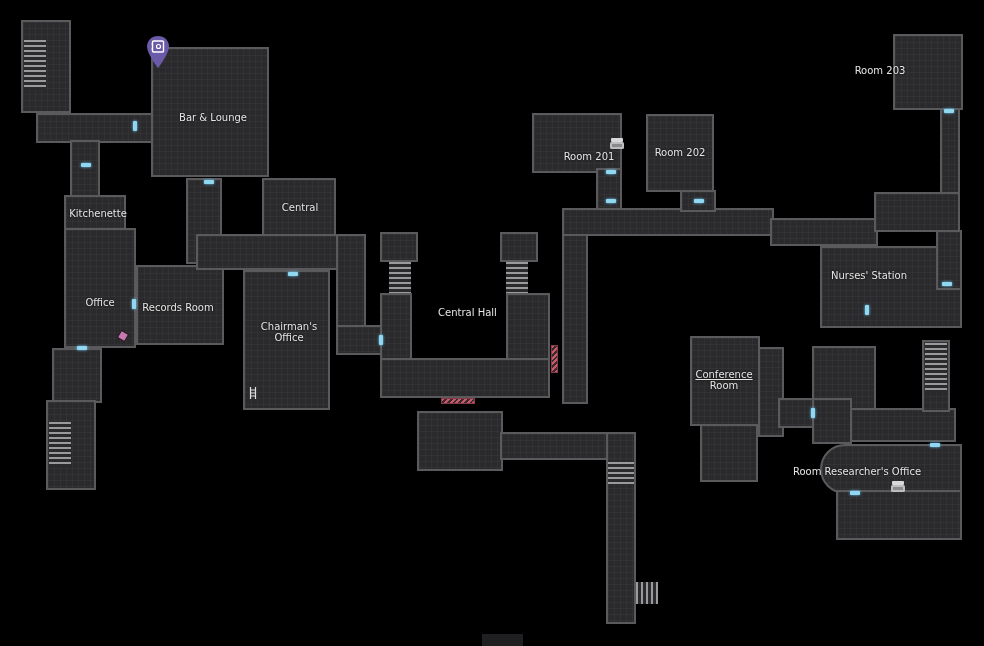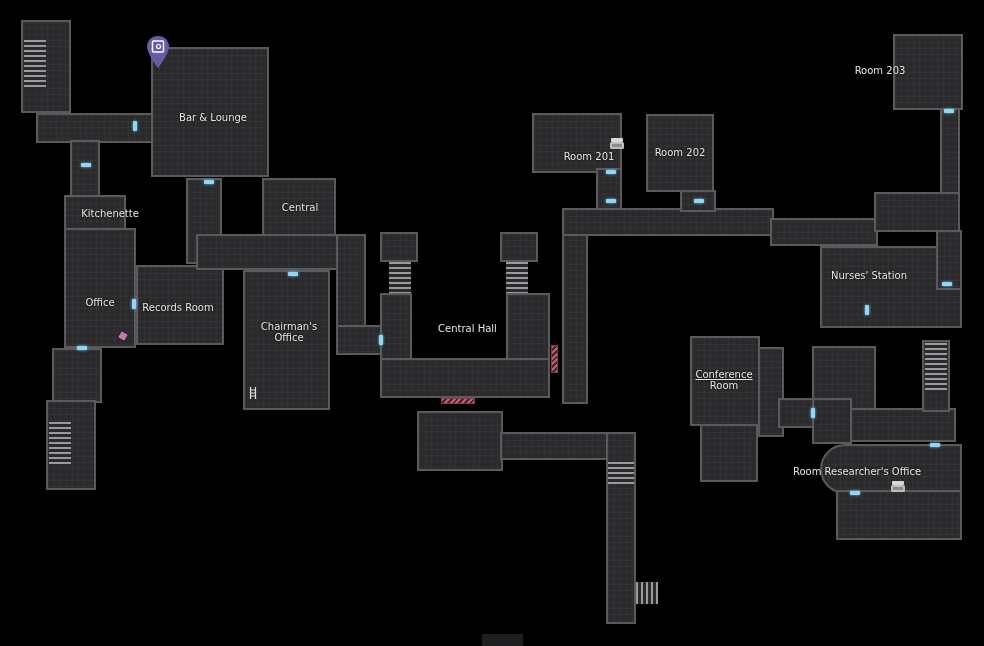--- a/index.html
+++ b/index.html
@@ -129,27 +129,27 @@
   <div class="door h" style="left:942px;top:282px;"></div>
   <div class="door v" style="left:865px;top:305px;"></div>
   <div class="door v" style="left:811px;top:408px;"></div>
   <div class="door h" style="left:930px;top:443px;"></div>
   <div class="door h" style="left:850px;top:491px;"></div>
 
   <div class="locked" style="left:551px;top:345px;width:7px;height:28px;"></div>
   <div class="locked" style="left:441px;top:398px;width:34px;height:6px;"></div>
 
   <div class="label" style="left:213px;top:112px;">Bar &amp; Lounge</div>
-  <div class="label" style="left:98px;top:208px;margin-left:12px;">Kitchenette</div>
+  <div class="label" style="left:98px;top:208px;">Kitchenette</div>
   <div class="label" style="left:300px;top:202px;">Central</div>
   <div class="label" style="left:100px;top:297px;">Office</div>
   <div class="label" style="left:178px;top:302px;">Records Room</div>
   <div class="label" style="left:289px;top:321px;">Chairman's</div>
   <div class="label" style="left:289px;top:332px;">Office</div>
-  <div class="label" style="left:460px;top:323px;padding-left:15px;">Central Hall</div>
+  <div class="label" style="left:460px;top:307px;padding-left:15px;">Central Hall</div>
   <div class="label" style="left:589px;top:151px;">Room 201</div>
   <div class="label" style="left:680px;top:147px;">Room 202</div>
   <div class="label" style="left:880px;top:65px;">Room 203</div>
   <div class="label" style="left:869px;top:270px;">Nurses' Station</div>
   <div class="label" style="left:724px;top:369px;text-decoration:underline;">Conference</div>
   <div class="label" style="left:724px;top:380px;text-align:center;">Room</div>
   <div class="label" style="left:857px;top:466px;">Room Researcher's Office</div>
 
   <svg class="pin" viewBox="0 0 24 34">
     <path d="M12 1 C5.5 1 1 5.8 1 11.5 C1 19 12 33 12 33 C12 33 23 19 23 11.5 C23 5.8 18.5 1 12 1 Z" fill="#6a5aa8"></path>

